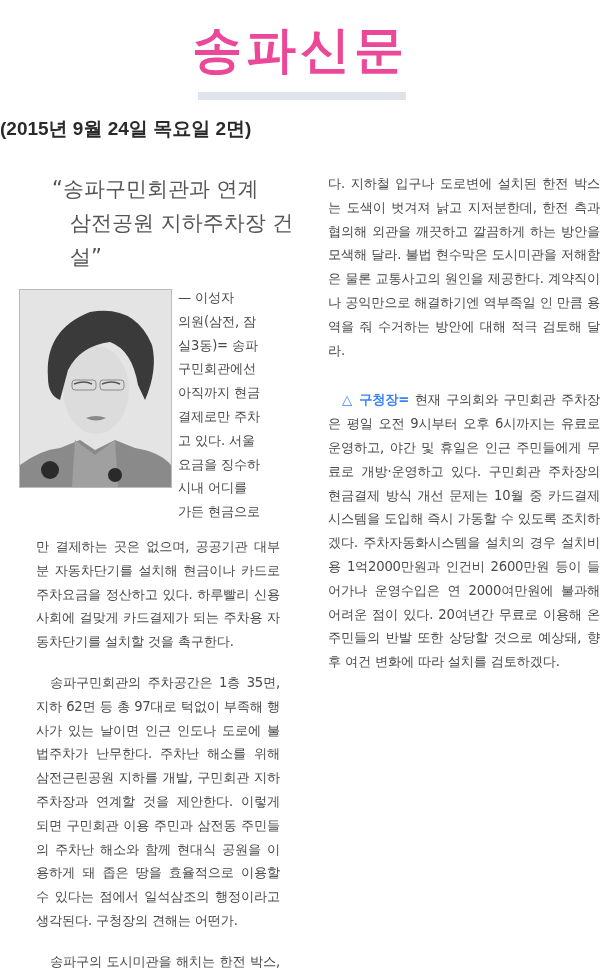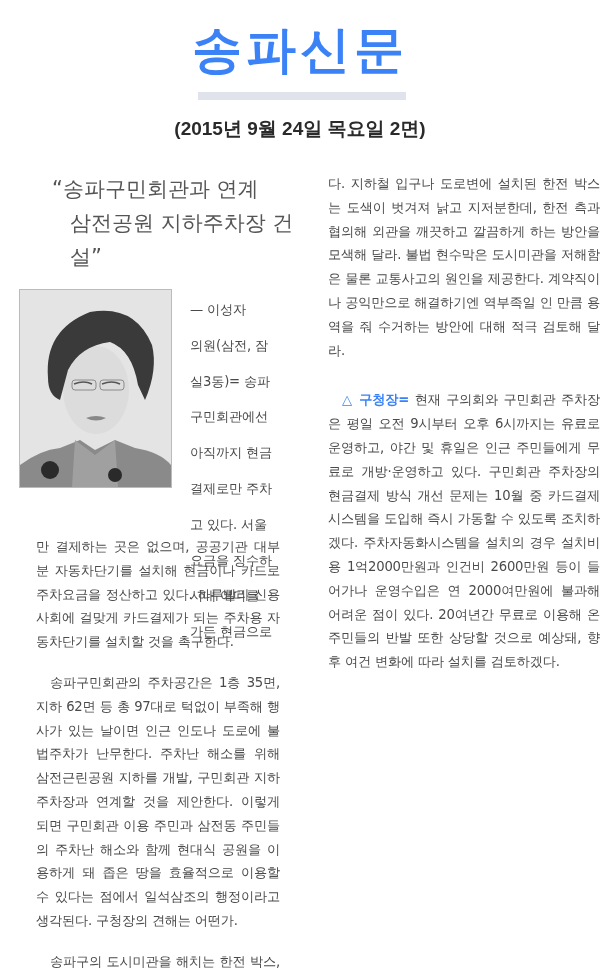--- a/index.html
+++ b/index.html
@@ -1,32 +1,32 @@
 <!DOCTYPE html>
 <html><head>
 <meta charset="utf-8">
 <style>
   html, body { margin:0; padding:0; }
   body { width:600px; height:976px; background:#ffffff; position:relative; overflow:hidden;
          font-family:"DejaVu Sans", sans-serif; color:#4a4a4a; }
   .masthead { position:absolute; left:0; top:0; width:600px; height:140px; }
   .mast-title { position:absolute; left:0; width:600px; top:20px; text-align:center;
-                font-size:50px; font-weight:bold; color:#3b82f6; letter-spacing:4px; line-height:60px; }
+                font-size:50px; font-weight:bold; color:#ec4899; letter-spacing:4px; line-height:60px; }
   .mast-bar { position:absolute; left:198px; top:92px; width:208px; height:8px; background:#e0e3ec; }
-  .date-line { position:absolute; left:0; width:600px; top:116px; text-align:center;
+  .date-line { position:absolute; left:0; width:600px; top:116px; text-align:left;
                font-size:19px; font-weight:bold; color:#2a2a2a; font-family:"Liberation Sans", sans-serif; }
   .headline { position:absolute; left:52px; top:172px; width:260px; font-family:"DejaVu Sans", sans-serif;
               font-size:21px; color:#555; line-height:34px; }
   .headline .l1 { display:block; }
   .headline .l2 { display:block; padding-left:18px; }
   .photo { position:absolute; left:19px; top:289px; width:151px; height:197px; border:1px solid #bbb;
            background:linear-gradient(180deg,#ececec 0%,#d8d8d8 100%); overflow:hidden; }
   .body-text { font-size:13.2px; line-height:23.8px; color:#4a4a4a; letter-spacing:-0.2px; }
   .byline { position:absolute; left:178px; top:286px; width:115px; }
-  .byline p { margin:12px; }
+  .byline p { margin:0; }
   .left-col { position:absolute; left:19px; top:518px; width:278px; }
   .left-col p { margin:17px; text-align:justify; }
   .right-col { position:absolute; left:328px; top:172px; width:272px; }
   .right-col p { margin:0; text-align:justify; }
   .indent { text-indent:14px; }
   .gap { height:26px; }
   .bold { font-weight:bold; color:#3b82f6; }
 </style>
 </head>
 <body>

